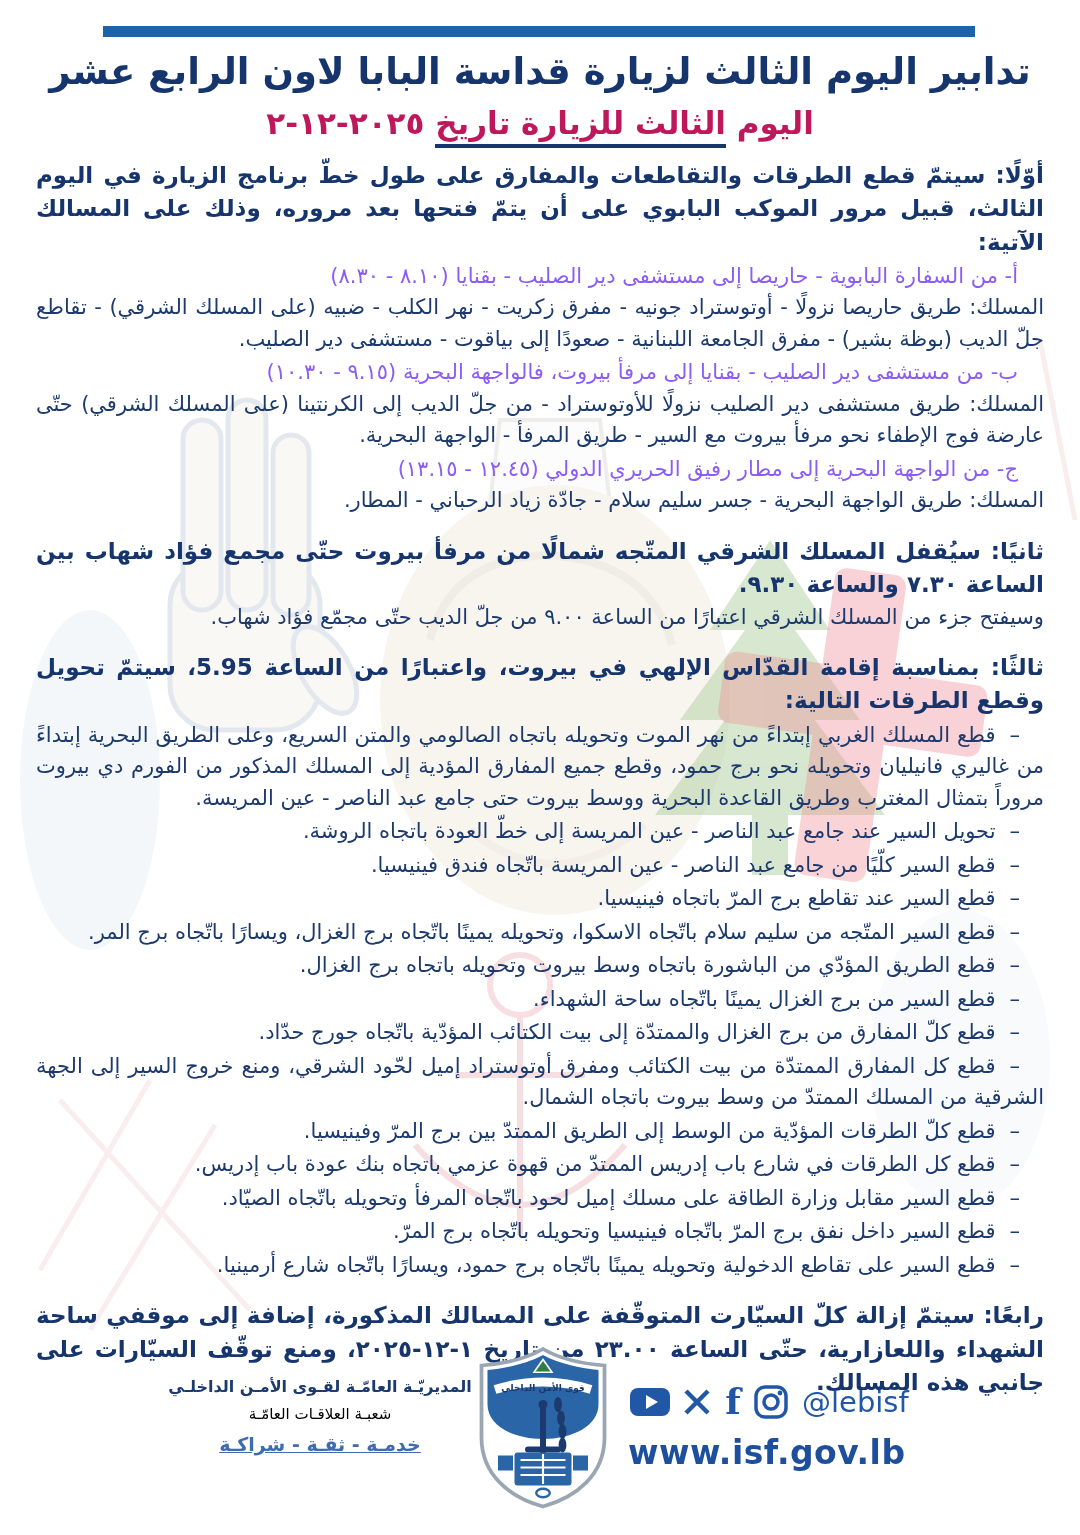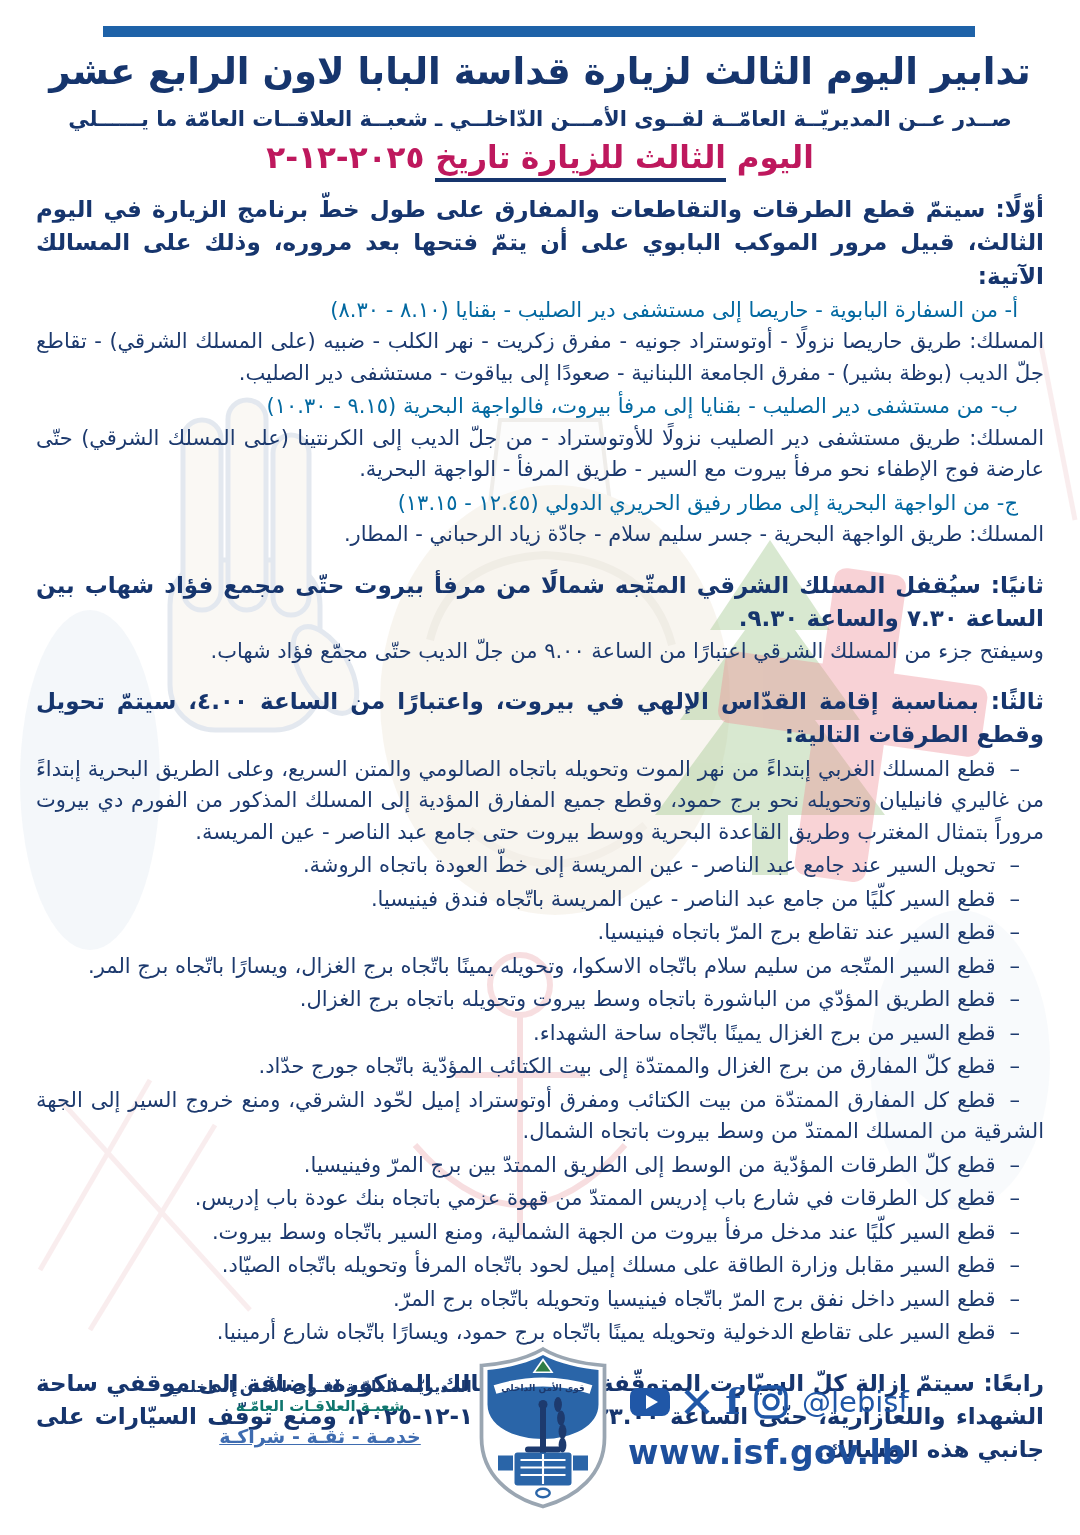--- a/index.html
+++ b/index.html
@@ -41,40 +41,40 @@
   .date-underline{border-bottom:4px solid #16356d;padding-bottom:3px;}
   .section{margin-top:18px;}
   .sec-heading{
     font-size:23px;font-weight:bold;color:#16356d;
     line-height:1.45;text-align:justify;
   }
   .body-line{
     font-size:21px;color:#1d3a6e;line-height:1.5;text-align:justify;
   }
   .route-item{
-    font-size:21px;color:#0369a1;line-height:1.5;
+    font-size:21px;color:#8b5cf6;line-height:1.5;
     text-indent:26px;text-align:justify;margin-top:2px;
   }
   .route-path{
     font-size:21px;color:#1d3a6e;line-height:1.5;text-align:justify;
   }
   .bullet{
     font-size:21px;color:#1d3a6e;line-height:1.5;
     text-indent:24px;text-align:justify;margin-top:2px;
   }
   .bullet::before{content:"–";margin-left:14px;}
   .footer{
     position:absolute;left:0;right:0;bottom:16px;height:170px;z-index:2;
   }
   .footer-left{
     position:absolute;right:600px;width:320px;top:28px;
     text-align:center;direction:rtl;
   }
   .footer-org1{font-size:16px;font-weight:bold;color:#1b3a70;}
-  .footer-org2{font-size:15px;font-weight:bold;color:#0f766e;margin-top:1px;}
+  .footer-org2{font-size:15px;font-weight:normal;color:#000000;margin-top:9px;}
   .footer-motto{font-size:19px;font-weight:bold;color:#3f6cb0;margin-top:10px;text-decoration:underline;}
   .footer-logo{position:absolute;left:468px;top:-8px;width:150px;height:172px;}
   .footer-right{position:absolute;left:628px;top:34px;width:330px;direction:ltr;}
   .social-row{display:flex;align-items:center;gap:8px;}
   .handle{font-size:29px;color:#2057a7;margin-left:4px;}
   .website{font-size:33px;font-weight:bold;color:#1d4f9c;margin-top:12px;letter-spacing:0.5px;}
 </style>
 </head>
 <body>
 
@@ -124,21 +124,20 @@
       <line x1="1040" y1="340" x2="1075" y2="520"></line>
     </g>
   </svg>
 
   <div class="top-bar"></div>
 
   <div class="content">
 
     <div class="doc-title">تدابير اليوم الثالث لزيارة قداسة البابا لاون الرابع عشر</div>
 
-    <div class="issued-line">صــدر عــن المديريّــة العامّــة لقــوى الأمـــن الدّاخلــي ـ شعبــة العلاقــات العامّة ما يــــــلي</div>
 
     <div class="date-line">
       <span>اليوم</span>
       <span class="date-underline">الثالث للزيارة تاريخ</span>
       <span>٢٠٢٥-١٢-٢</span>
     </div>
 
     <div class="section">
       <div class="sec-heading">أوّلًا: سيتمّ قطع الطرقات والتقاطعات والمفارق على طول خطّ برنامج الزيارة في اليوم الثالث، قبيل مرور الموكب البابوي على أن يتمّ فتحها بعد مروره، وذلك على المسالك الآتية:</div>
 
@@ -151,33 +150,32 @@
       <div class="route-item">ج- من الواجهة البحرية إلى مطار رفيق الحريري الدولي (١٢.٤٥ - ١٣.١٥)</div>
       <div class="route-path">المسلك: طريق الواجهة البحرية - جسر سليم سلام - جادّة زياد الرحباني - المطار.</div>
     </div>
 
     <div class="section">
       <div class="sec-heading">ثانيًا: سيُقفل المسلك الشرقي المتّجه شمالًا من مرفأ بيروت حتّى مجمع فؤاد شهاب بين الساعة ٧.٣٠ والساعة ٩.٣٠.</div>
       <div class="body-line">وسيفتح جزء من المسلك الشرقي اعتبارًا من الساعة ٩.٠٠ من جلّ الديب حتّى مجمّع فؤاد شهاب.</div>
     </div>
 
     <div class="section">
-      <div class="sec-heading">ثالثًا: بمناسبة إقامة القدّاس الإلهي في بيروت، واعتبارًا من الساعة ٤.٠٠، سيتمّ تحويل وقطع الطرقات التالية:</div>
+      <div class="sec-heading">ثالثًا: بمناسبة إقامة القدّاس الإلهي في بيروت، واعتبارًا من الساعة 5.95، سيتمّ تحويل وقطع الطرقات التالية:</div>
       <div class="bullet">قطع المسلك الغربي إبتداءً من نهر الموت وتحويله باتجاه الصالومي والمتن السريع، وعلى الطريق البحرية إبتداءً من غاليري فانيليان وتحويله نحو برج حمود، وقطع جميع المفارق المؤدية إلى المسلك المذكور من الفورم دي بيروت مروراً بتمثال المغترب وطريق القاعدة البحرية ووسط بيروت حتى جامع عبد الناصر - عين المريسة.</div>
       <div class="bullet">تحويل السير عند جامع عبد الناصر - عين المريسة إلى خطّ العودة باتجاه الروشة.</div>
       <div class="bullet">قطع السير كلّيًا من جامع عبد الناصر - عين المريسة باتّجاه فندق فينيسيا.</div>
       <div class="bullet">قطع السير عند تقاطع برج المرّ باتجاه فينيسيا.</div>
       <div class="bullet">قطع السير المتّجه من سليم سلام باتّجاه الاسكوا، وتحويله يمينًا باتّجاه برج الغزال، ويسارًا باتّجاه برج المر.</div>
       <div class="bullet">قطع الطريق المؤدّي من الباشورة باتجاه وسط بيروت وتحويله باتجاه برج الغزال.</div>
       <div class="bullet">قطع السير من برج الغزال يمينًا باتّجاه ساحة الشهداء.</div>
       <div class="bullet">قطع كلّ المفارق من برج الغزال والممتدّة إلى بيت الكتائب المؤدّية باتّجاه جورج حدّاد.</div>
       <div class="bullet">قطع كل المفارق الممتدّة من بيت الكتائب ومفرق أوتوستراد إميل لحّود الشرقي، ومنع خروج السير إلى الجهة الشرقية من المسلك الممتدّ من وسط بيروت باتجاه الشمال.</div>
       <div class="bullet">قطع كلّ الطرقات المؤدّية من الوسط إلى الطريق الممتدّ بين برج المرّ وفينيسيا.</div>
       <div class="bullet">قطع كل الطرقات في شارع باب إدريس الممتدّ من قهوة عزمي باتجاه بنك عودة باب إدريس.</div>
-      <div class="bullet">قطع السير كلّيًا عند مدخل مرفأ بيروت من الجهة الشمالية، ومنع السير باتّجاه وسط بيروت.</div>
       <div class="bullet">قطع السير مقابل وزارة الطاقة على مسلك إميل لحود باتّجاه المرفأ وتحويله باتّجاه الصيّاد.</div>
       <div class="bullet">قطع السير داخل نفق برج المرّ باتّجاه فينيسيا وتحويله باتّجاه برج المرّ.</div>
       <div class="bullet">قطع السير على تقاطع الدخولية وتحويله يمينًا باتّجاه برج حمود، ويسارًا باتّجاه شارع أرمينيا.</div>
     </div>
 
     <div class="section">
       <div class="sec-heading">رابعًا: سيتمّ إزالة كلّ السيّارت المتوقّفة على المسالك المذكورة، إضافة إلى موقفي ساحة الشهداء واللعازارية، حتّى الساعة ٢٣.٠٠ من تاريخ ١-١٢-٢٠٢٥، ومنع توقّف السيّارات على جانبي هذه المسالك.</div>
     </div>
 
   </div>

